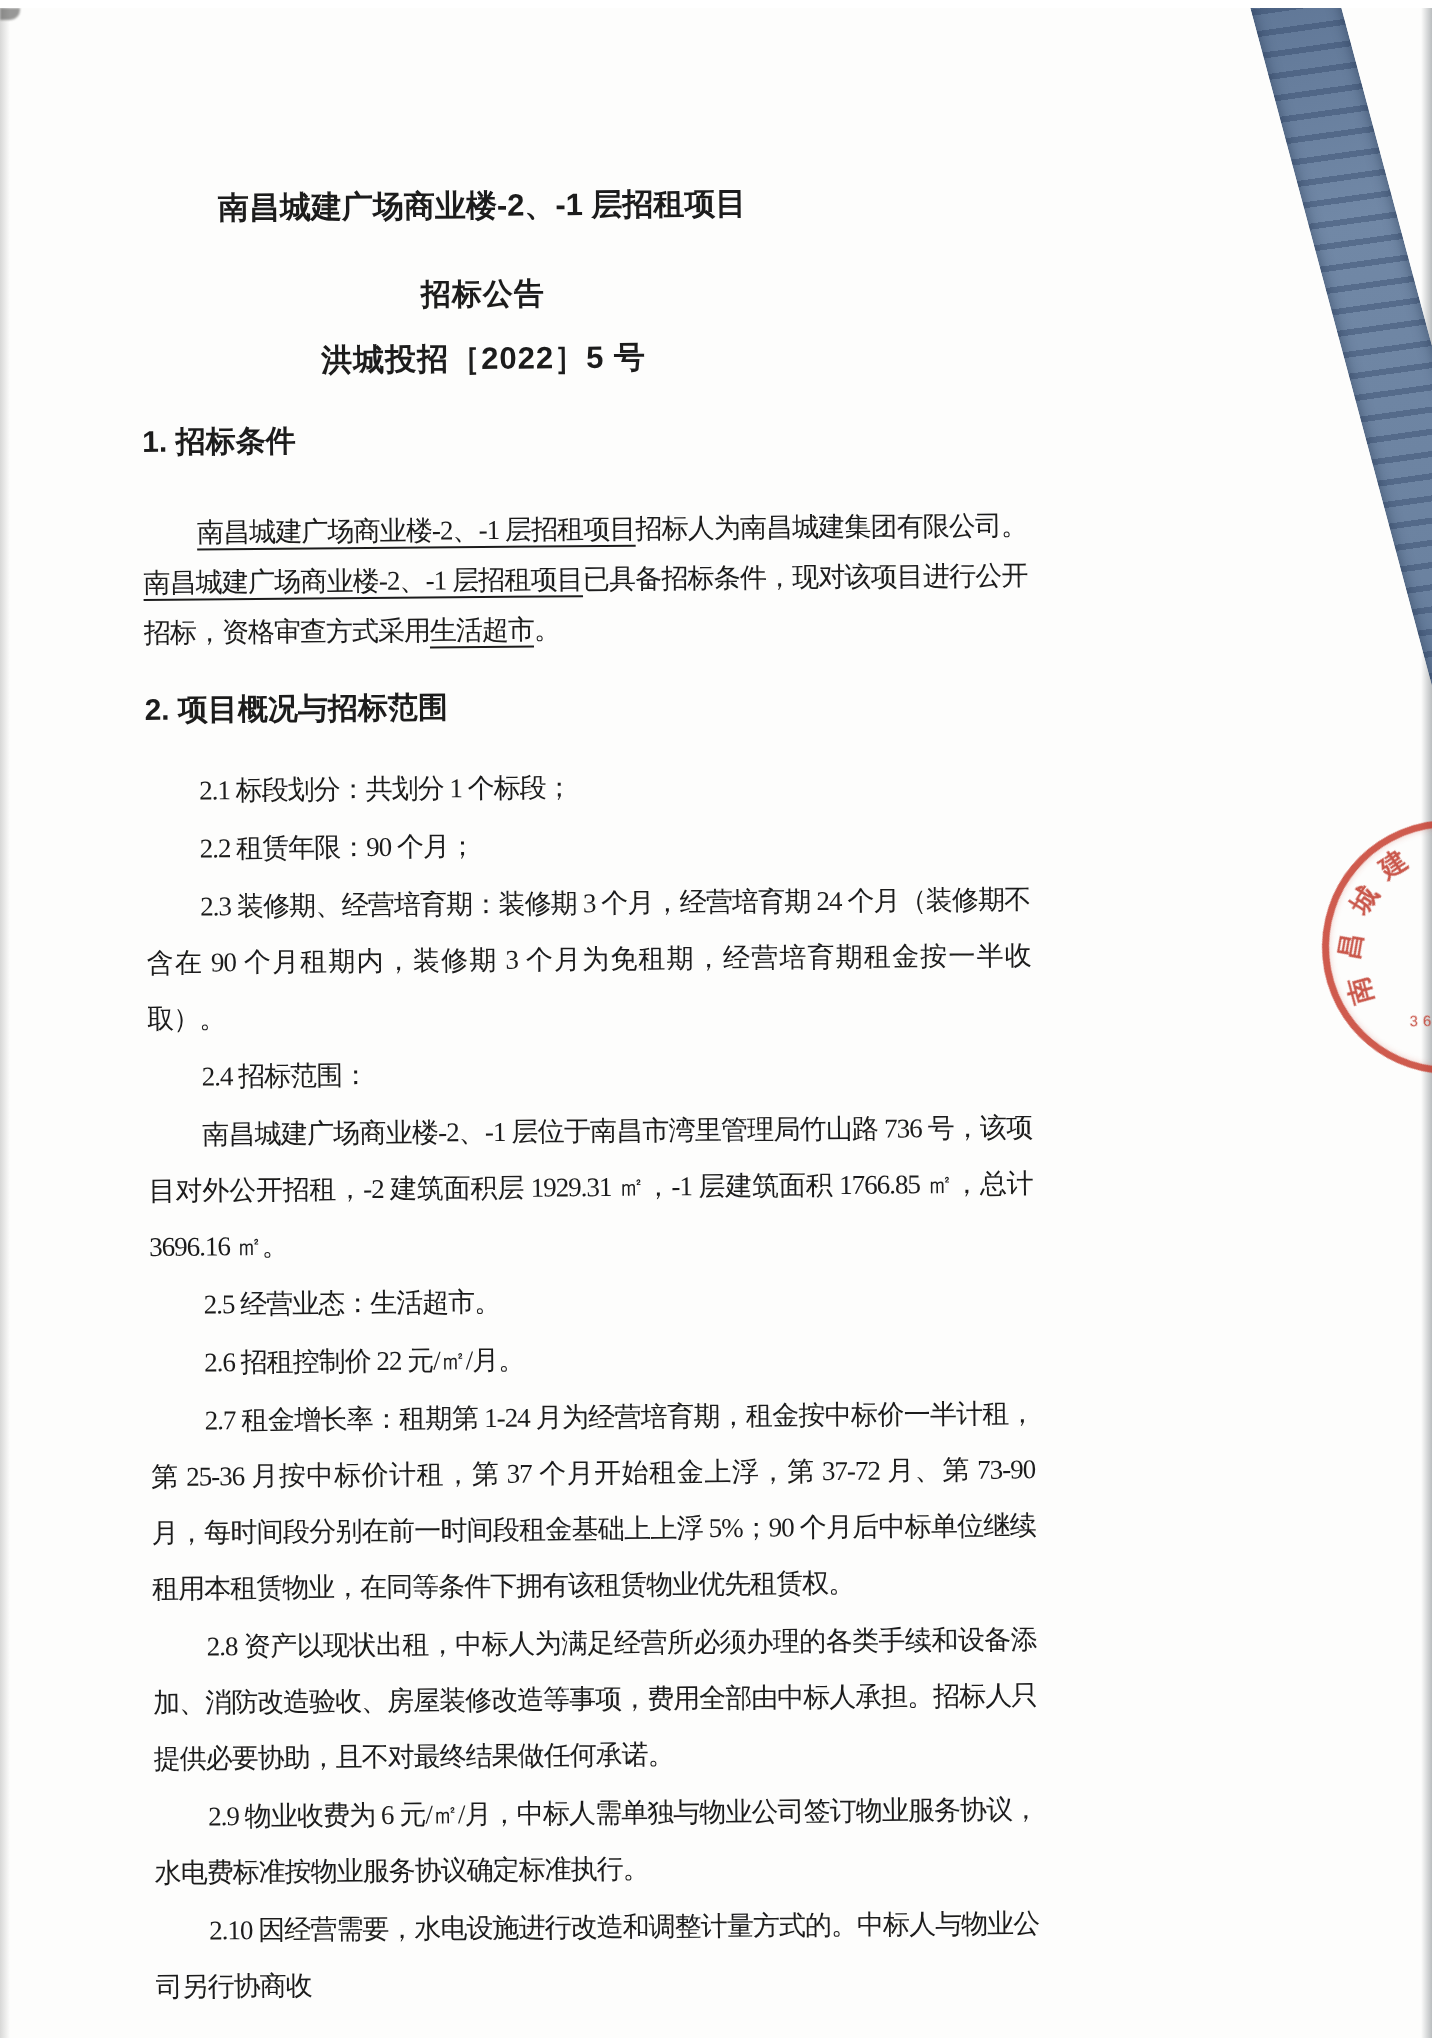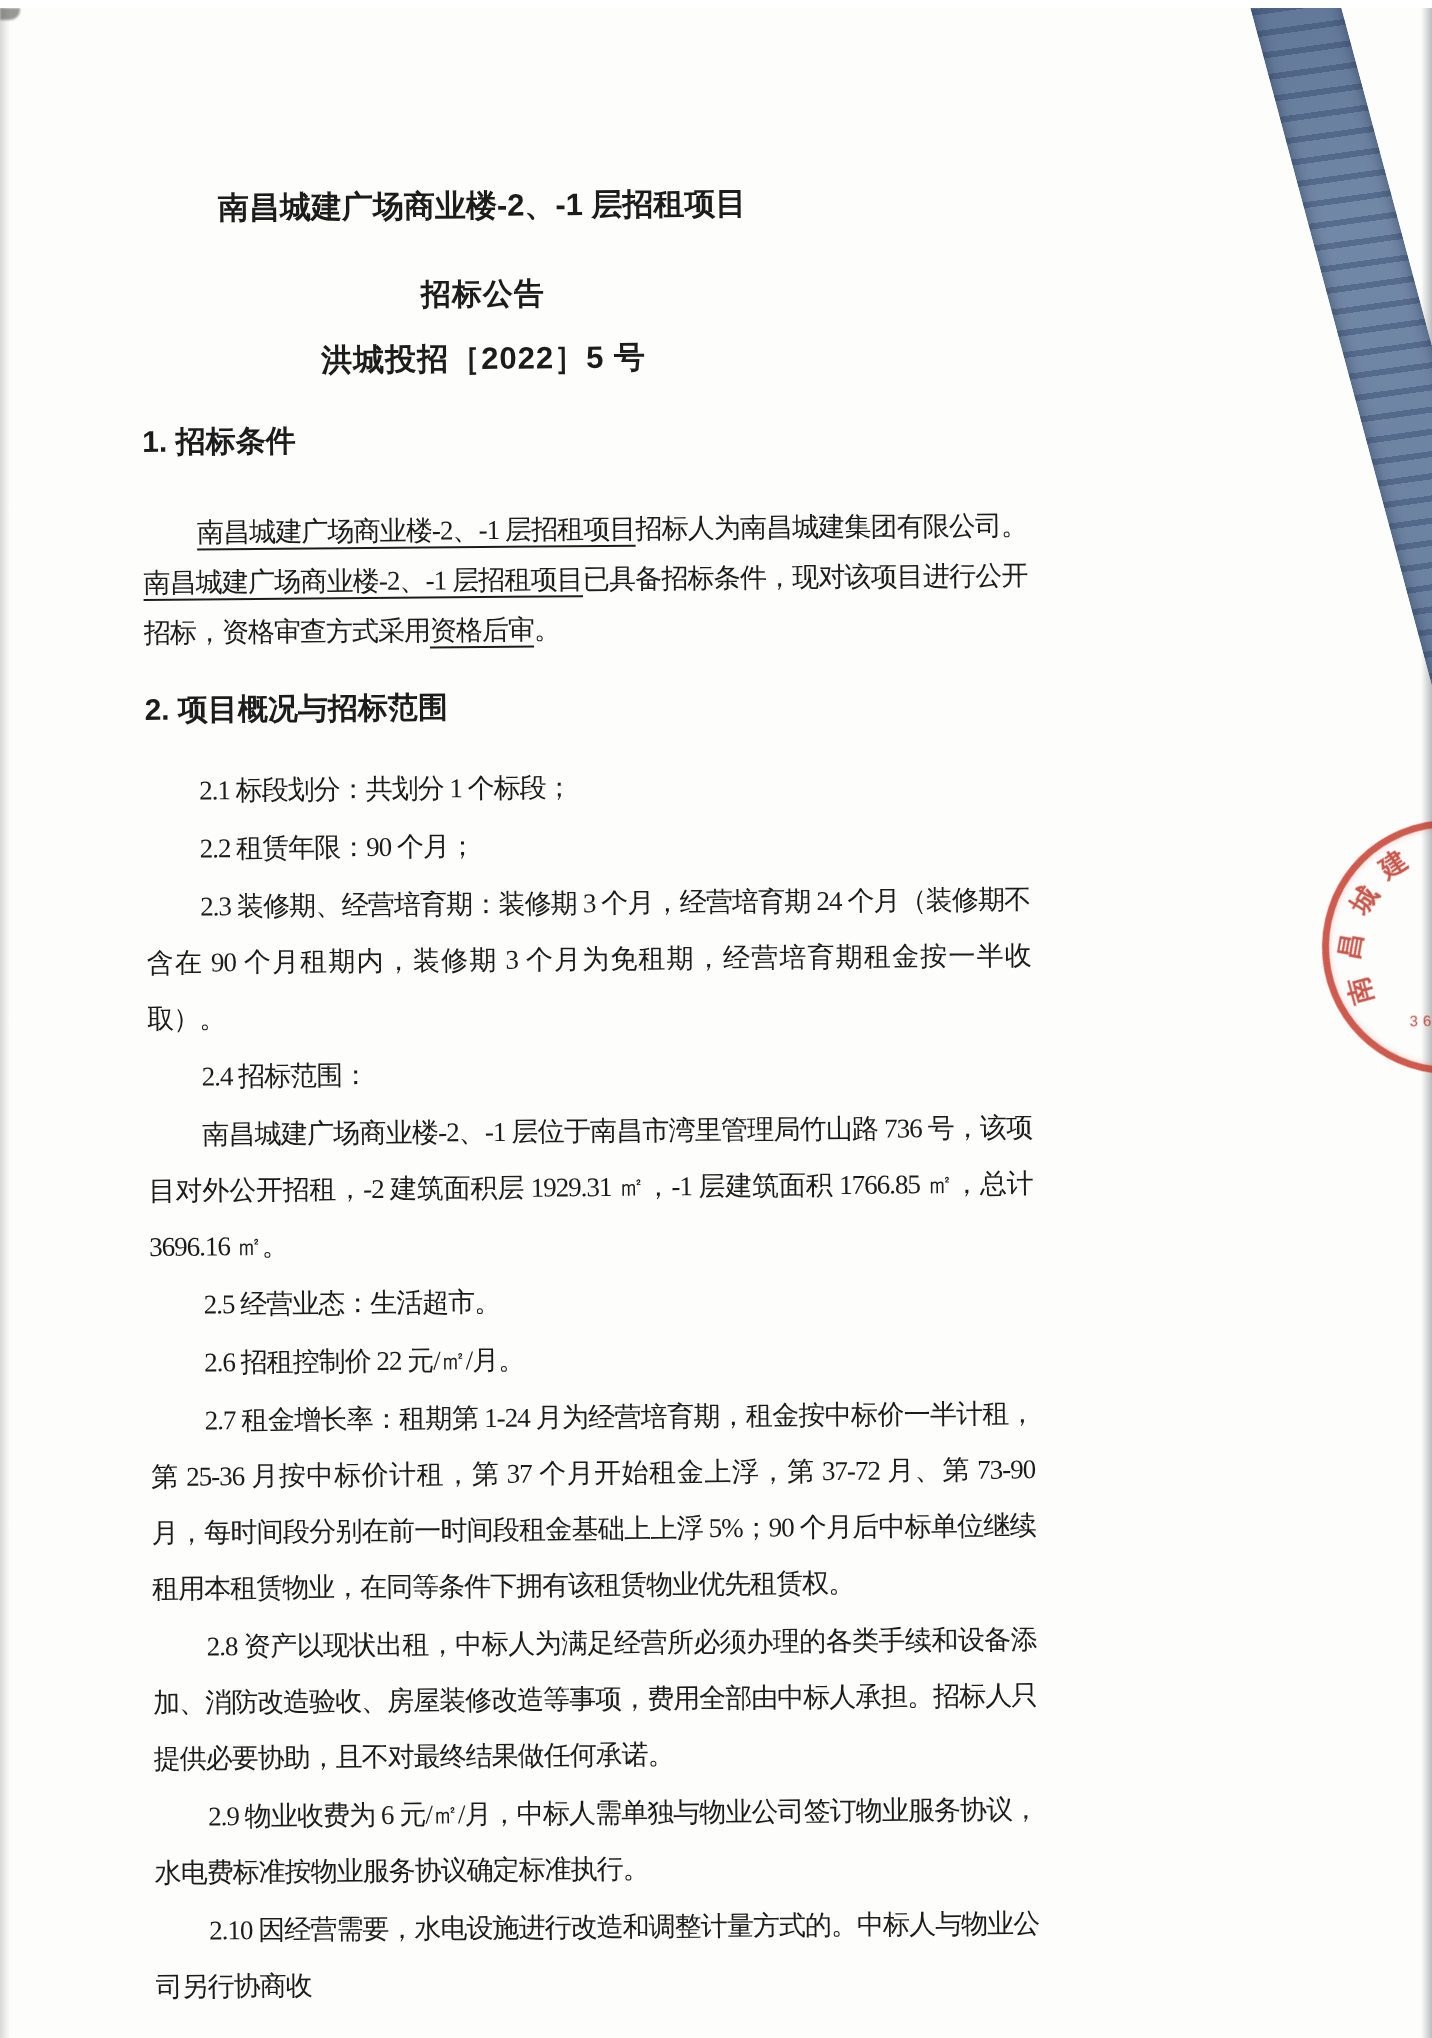--- a/index.html
+++ b/index.html
@@ -64,21 +64,21 @@
 
   <div class="content">
     <div class="titles">
       <div class="title">南昌城建广场商业楼-2、-1 层招租项目</div>
       <div class="subtitle">招标公告</div>
       <div class="docnum">洪城投招［2022］5 号</div>
     </div>
 
     <div class="h h1">1. 招标条件</div>
 
-    <p class="para intro"><span class="u">南昌城建广场商业楼-2、-1 层招租项目</span><span>招标人为南昌城建集团有限公司。</span><span class="u">南昌城建广场商业楼-2、-1 层招租项目</span><span>已具备招标条件，现对该项目进行公开招标，资格审查方式采用</span><span class="u">资格后审</span><span>。</span></p>
+    <p class="para intro"><span class="u">南昌城建广场商业楼-2、-1 层招租项目</span><span>招标人为南昌城建集团有限公司。</span><span class="u">南昌城建广场商业楼-2、-1 层招租项目</span><span>已具备招标条件，现对该项目进行公开招标，资格审查方式采用</span><span class="u">生活超市</span><span>。</span></p>
 
     <div class="h h2">2. 项目概况与招标范围</div>
 
     <p class="para">2.1 标段划分：共划分 1 个标段；</p>
     <p class="para">2.2 租赁年限：90 个月；</p>
     <p class="para">2.3 装修期、经营培育期：装修期 3 个月，经营培育期 24 个月（装修期不含在 90 个月租期内，装修期 3 个月为免租期，经营培育期租金按一半收取）。</p>
     <p class="para">2.4 招标范围：</p>
     <p class="para">南昌城建广场商业楼-2、-1 层位于南昌市湾里管理局竹山路 736 号，该项目对外公开招租，-2 建筑面积层 1929.31 ㎡，-1 层建筑面积 1766.85 ㎡，总计 3696.16 ㎡。</p>
     <p class="para">2.5 经营业态：生活超市。</p>
     <p class="para">2.6 招租控制价 22 元/㎡/月。</p>

